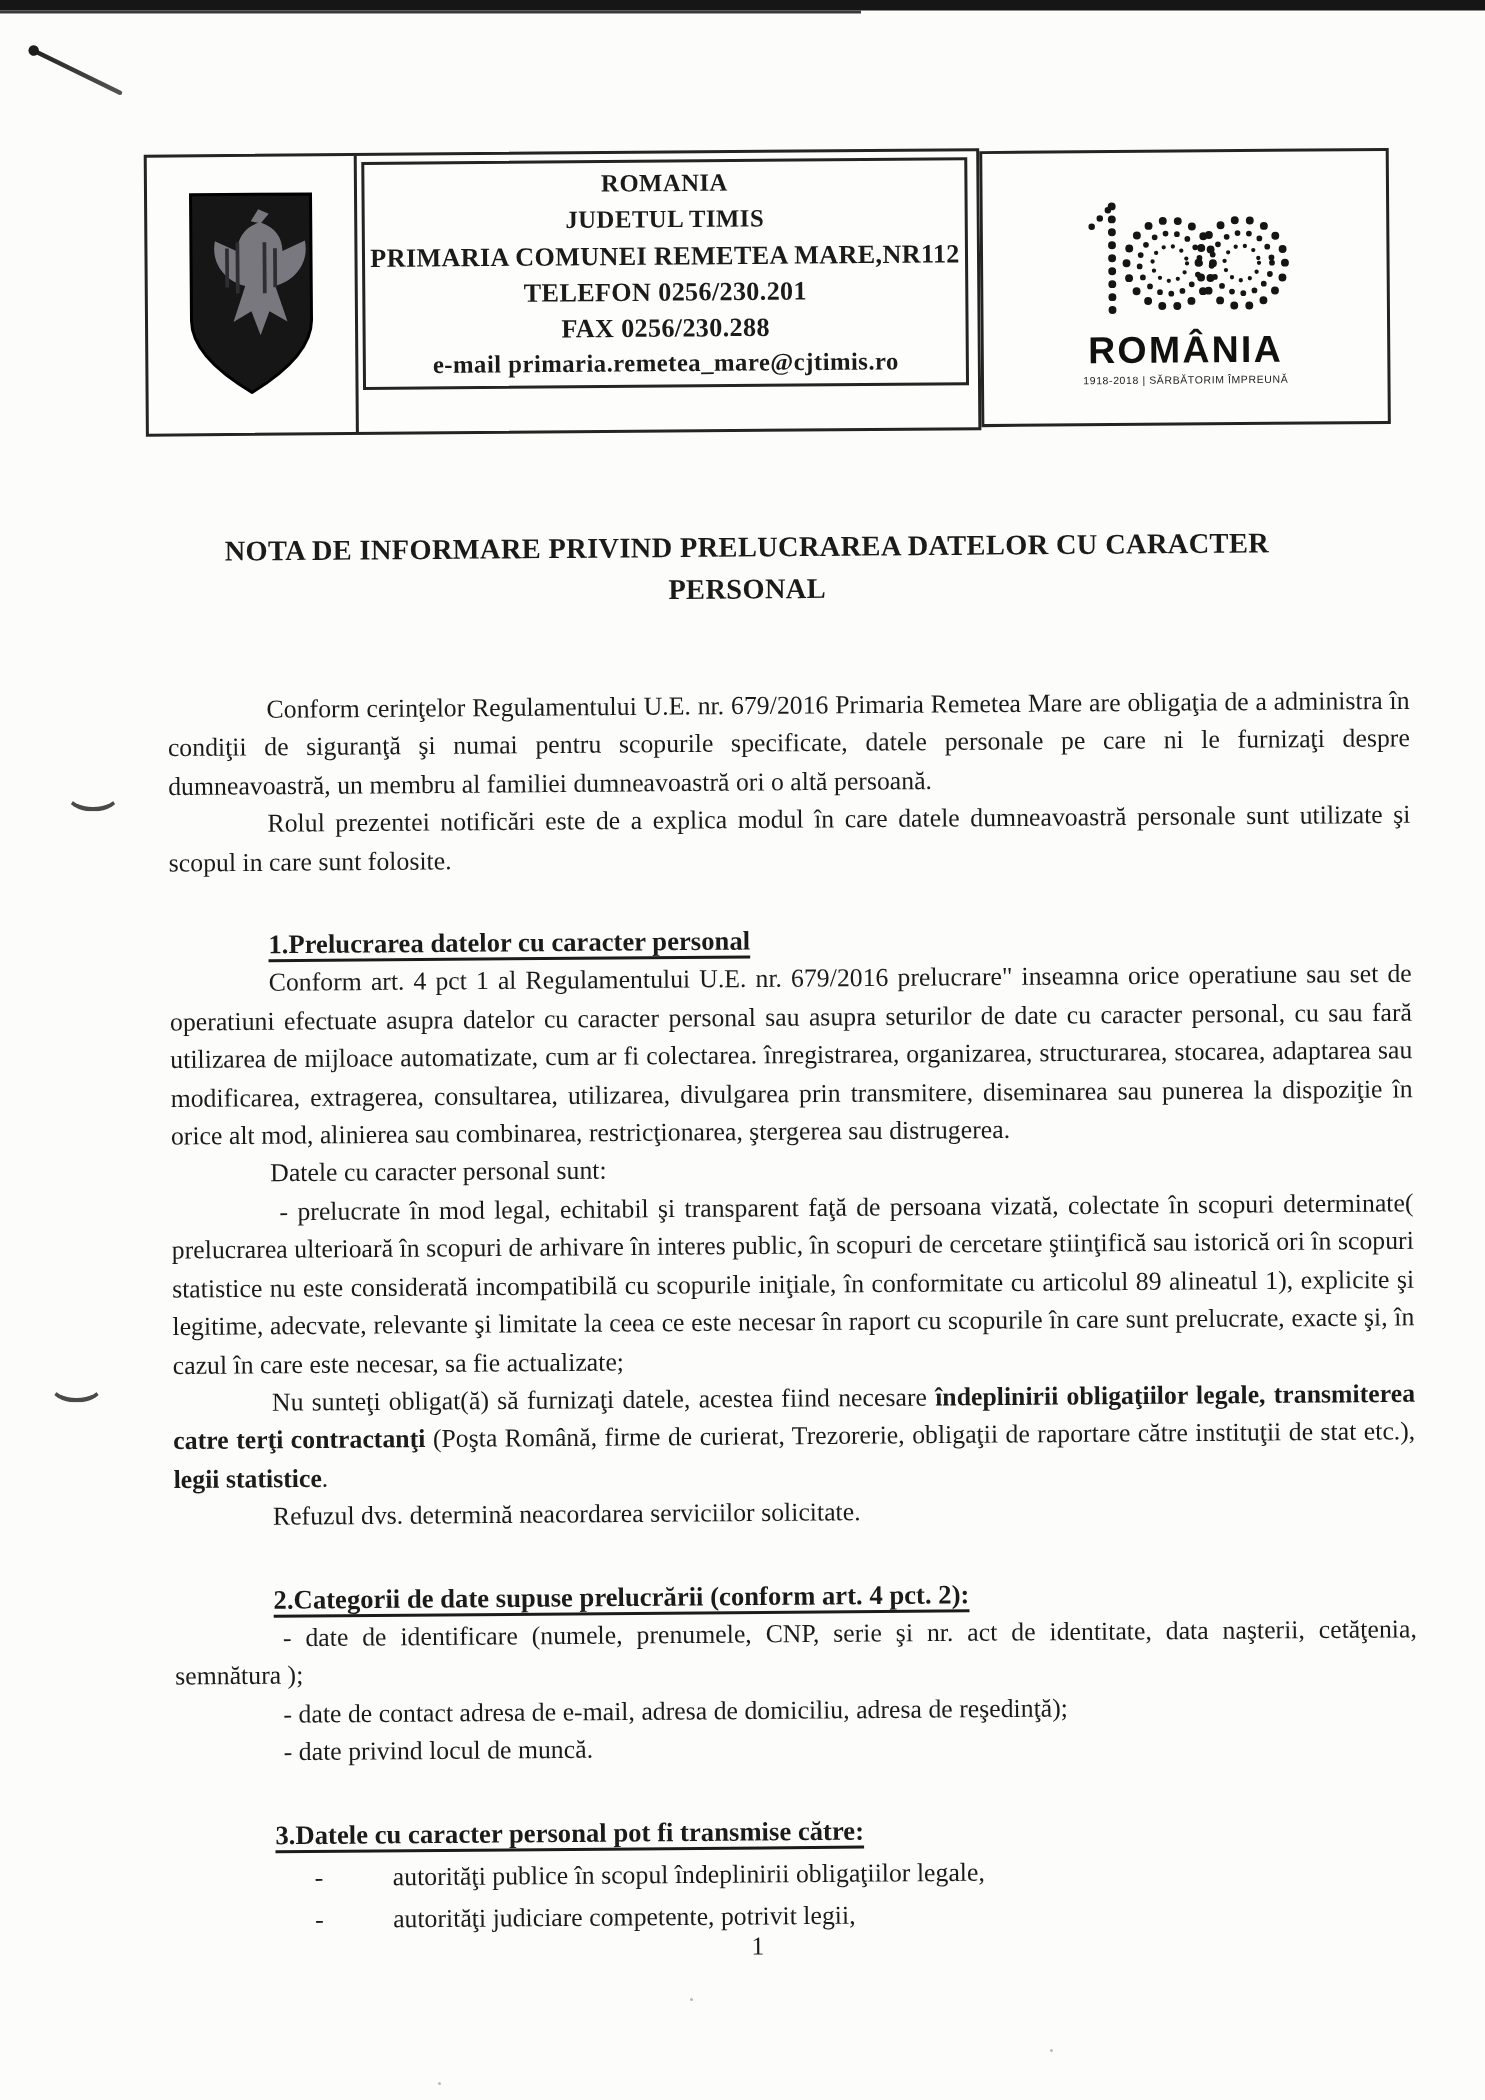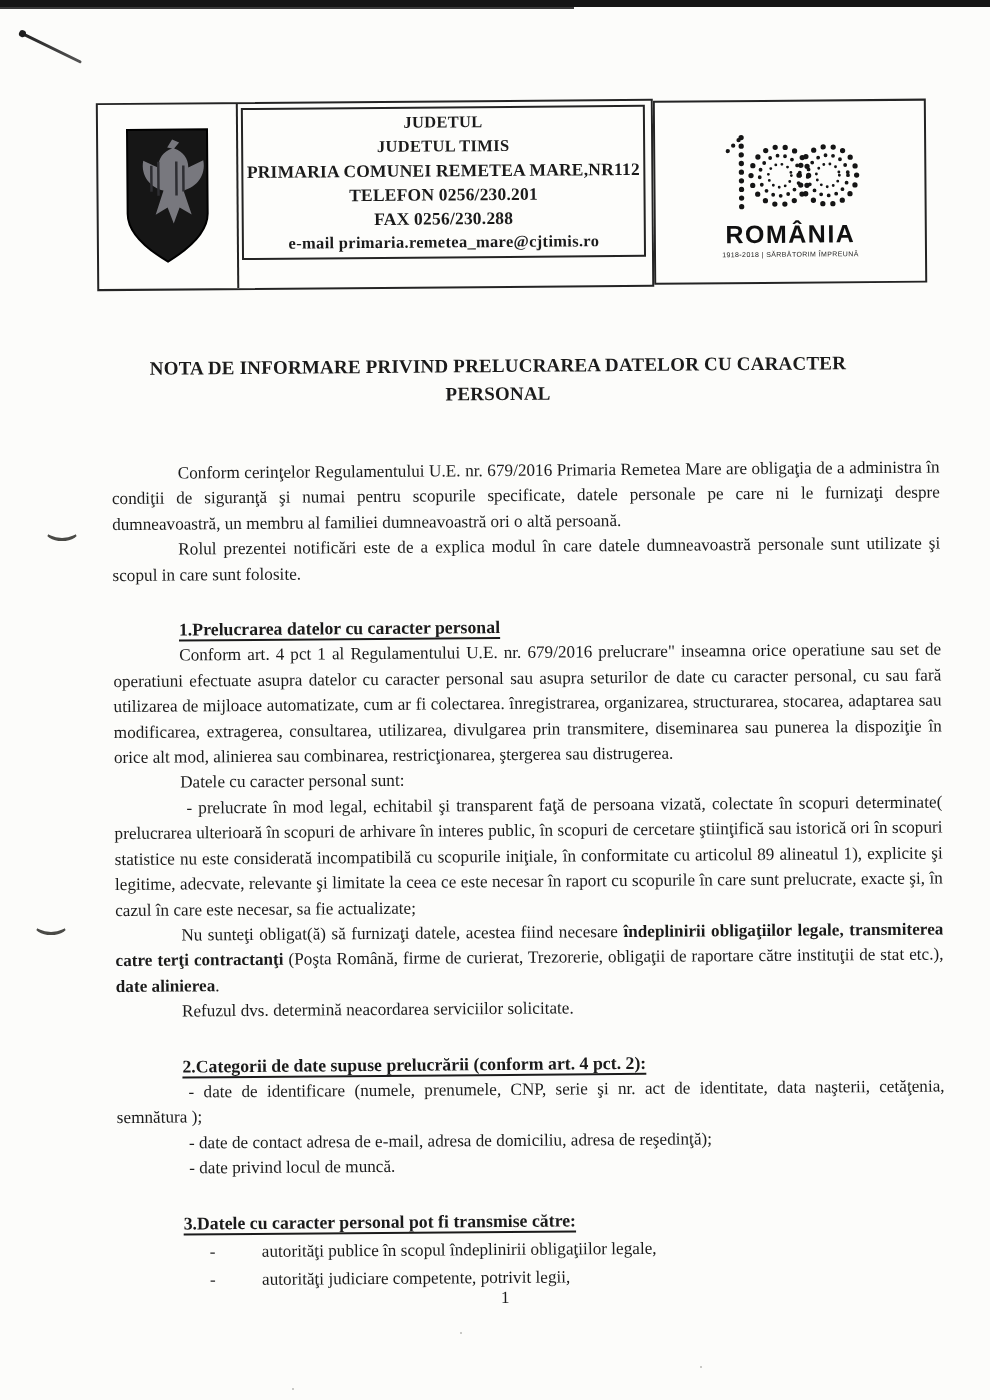--- a/index.html
+++ b/index.html
@@ -69,21 +69,21 @@
     <div class="hdr">
       <div class="hdr-left">
         <div class="coat-cell">
           <svg width="92" height="150" viewBox="0 0 92 150">
             <path d="M6 8 H86 V92 Q86 116 46 140 Q6 116 6 92 Z" fill="#161616" stroke="#000" stroke-width="2"></path>
             <path d="M46 26 l5 -8 7 3 -5 6 c9 3 14 10 14 19 l15 -7 c3 15 -7 27 -20 30 l8 24 -12 -7 -6 16 -6 -16 -12 7 8 -24 C29 66 19 54 22 39 l15 7 c0 -9 5 -16 14 -19 z" fill="#8a8a90" opacity="0.85"></path>
             <path d="M30 44 v26 M37 40 v34 M55 40 v34 M62 44 v26" stroke="#2e2e32" stroke-width="2.5"></path>
           </svg>
         </div>
         <div class="text-cell">
-          <div class="lh-sm">JUDETUL</div>
+          <div class="lh-sm">ROMANIA</div>
           <div class="lh-sm">JUDETUL TIMIS</div>
           <div class="lh-lg">PRIMARIA COMUNEI REMETEA MARE,NR112</div>
           <div class="lh-lg">TELEFON 0256/230.201</div>
           <div class="lh-lg">FAX  0256/230.288</div>
           <div class="lh-sm">e-mail primaria.remetea_mare@cjtimis.ro</div>
         </div>
       </div>
       <div class="hdr-right">
         <svg width="150" height="96" viewBox="0 0 150 100">
           <g stroke="#151515" fill="none" stroke-linecap="round">
@@ -105,21 +105,21 @@
     <div class="doc-title">NOTA DE INFORMARE PRIVIND PRELUCRAREA DATELOR CU CARACTER PERSONAL</div>
 
     <div class="bodytext">
       <p class="indent">Conform cerinţelor Regulamentului U.E. nr. 679/2016  Primaria Remetea Mare are obligaţia de a administra în condiţii de siguranţă şi numai pentru scopurile specificate, datele personale pe care ni le furnizaţi despre dumneavoastră, un membru al familiei dumneavoastră ori o altă persoană.</p>
       <p class="indent">Rolul prezentei notificări este de a explica modul în care datele dumneavoastră personale  sunt utilizate şi  scopul in care sunt folosite.</p>
 
       <p class="h-sec"><span class="ul">1.Prelucrarea datelor cu caracter personal</span></p>
       <p class="indent">Conform art. 4 pct 1 al  Regulamentului U.E. nr. 679/2016 prelucrare" inseamna orice operatiune sau set de operatiuni efectuate asupra datelor cu caracter personal sau asupra seturilor de date cu caracter personal, cu sau fară utilizarea de mijloace automatizate, cum ar fi colectarea. înregistrarea, organizarea, structurarea, stocarea, adaptarea sau modificarea, extragerea, consultarea, utilizarea, divulgarea prin transmitere, diseminarea sau punerea la dispoziţie în orice alt mod, alinierea sau combinarea, restricţionarea, ştergerea sau distrugerea.</p>
       <p class="indent">Datele cu caracter personal sunt:</p>
       <p class="indent-sm">- prelucrate în mod legal, echitabil şi transparent faţă de persoana vizată, colectate în scopuri determinate( prelucrarea ulterioară în scopuri de arhivare în interes public, în scopuri de cercetare ştiinţifică sau istorică ori în scopuri statistice nu este considerată incompatibilă cu scopurile iniţiale, în conformitate cu articolul 89 alineatul 1), explicite şi legitime, adecvate, relevante şi limitate la ceea ce este necesar în raport cu scopurile în care sunt prelucrate, exacte şi, în cazul în care este necesar, sa fie actualizate;</p>
-      <p class="indent"><span>Nu sunteţi obligat(ă) să furnizaţi datele, acestea fiind necesare  </span><b>îndeplinirii obligaţiilor legale, transmiterea catre terţi contractanţi</b><span> (Poşta Română, firme de curierat, Trezorerie, obligaţii de raportare către instituţii de stat etc.), </span><b>date alinierea</b><span>.</span></p>
+      <p class="indent"><span>Nu sunteţi obligat(ă) să furnizaţi datele, acestea fiind necesare  </span><b>îndeplinirii obligaţiilor legale, transmiterea catre terţi contractanţi</b><span> (Poşta Română, firme de curierat, Trezorerie, obligaţii de raportare către instituţii de stat etc.), </span><b>legii statistice</b><span>.</span></p>
       <p class="indent">Refuzul dvs. determină neacordarea serviciilor solicitate.</p>
 
       <p class="h-sec"><span class="ul">2.Categorii de date supuse prelucrării (conform art. 4 pct. 2):</span></p>
       <p class="indent-sm">- date de identificare (numele, prenumele, CNP, serie şi nr. act de identitate, data naşterii, cetăţenia, semnătura );</p>
       <p class="indent-sm">- date de contact adresa de e-mail, adresa de domiciliu, adresa de reşedinţă);</p>
       <p class="indent-sm">- date privind locul de muncă.</p>
 
       <p class="h-sec"><span class="ul">3.Datele cu caracter personal pot fi transmise către:</span></p>
       <p class="dash-item gap-top">
           <span class="dash-marker">-</span>

